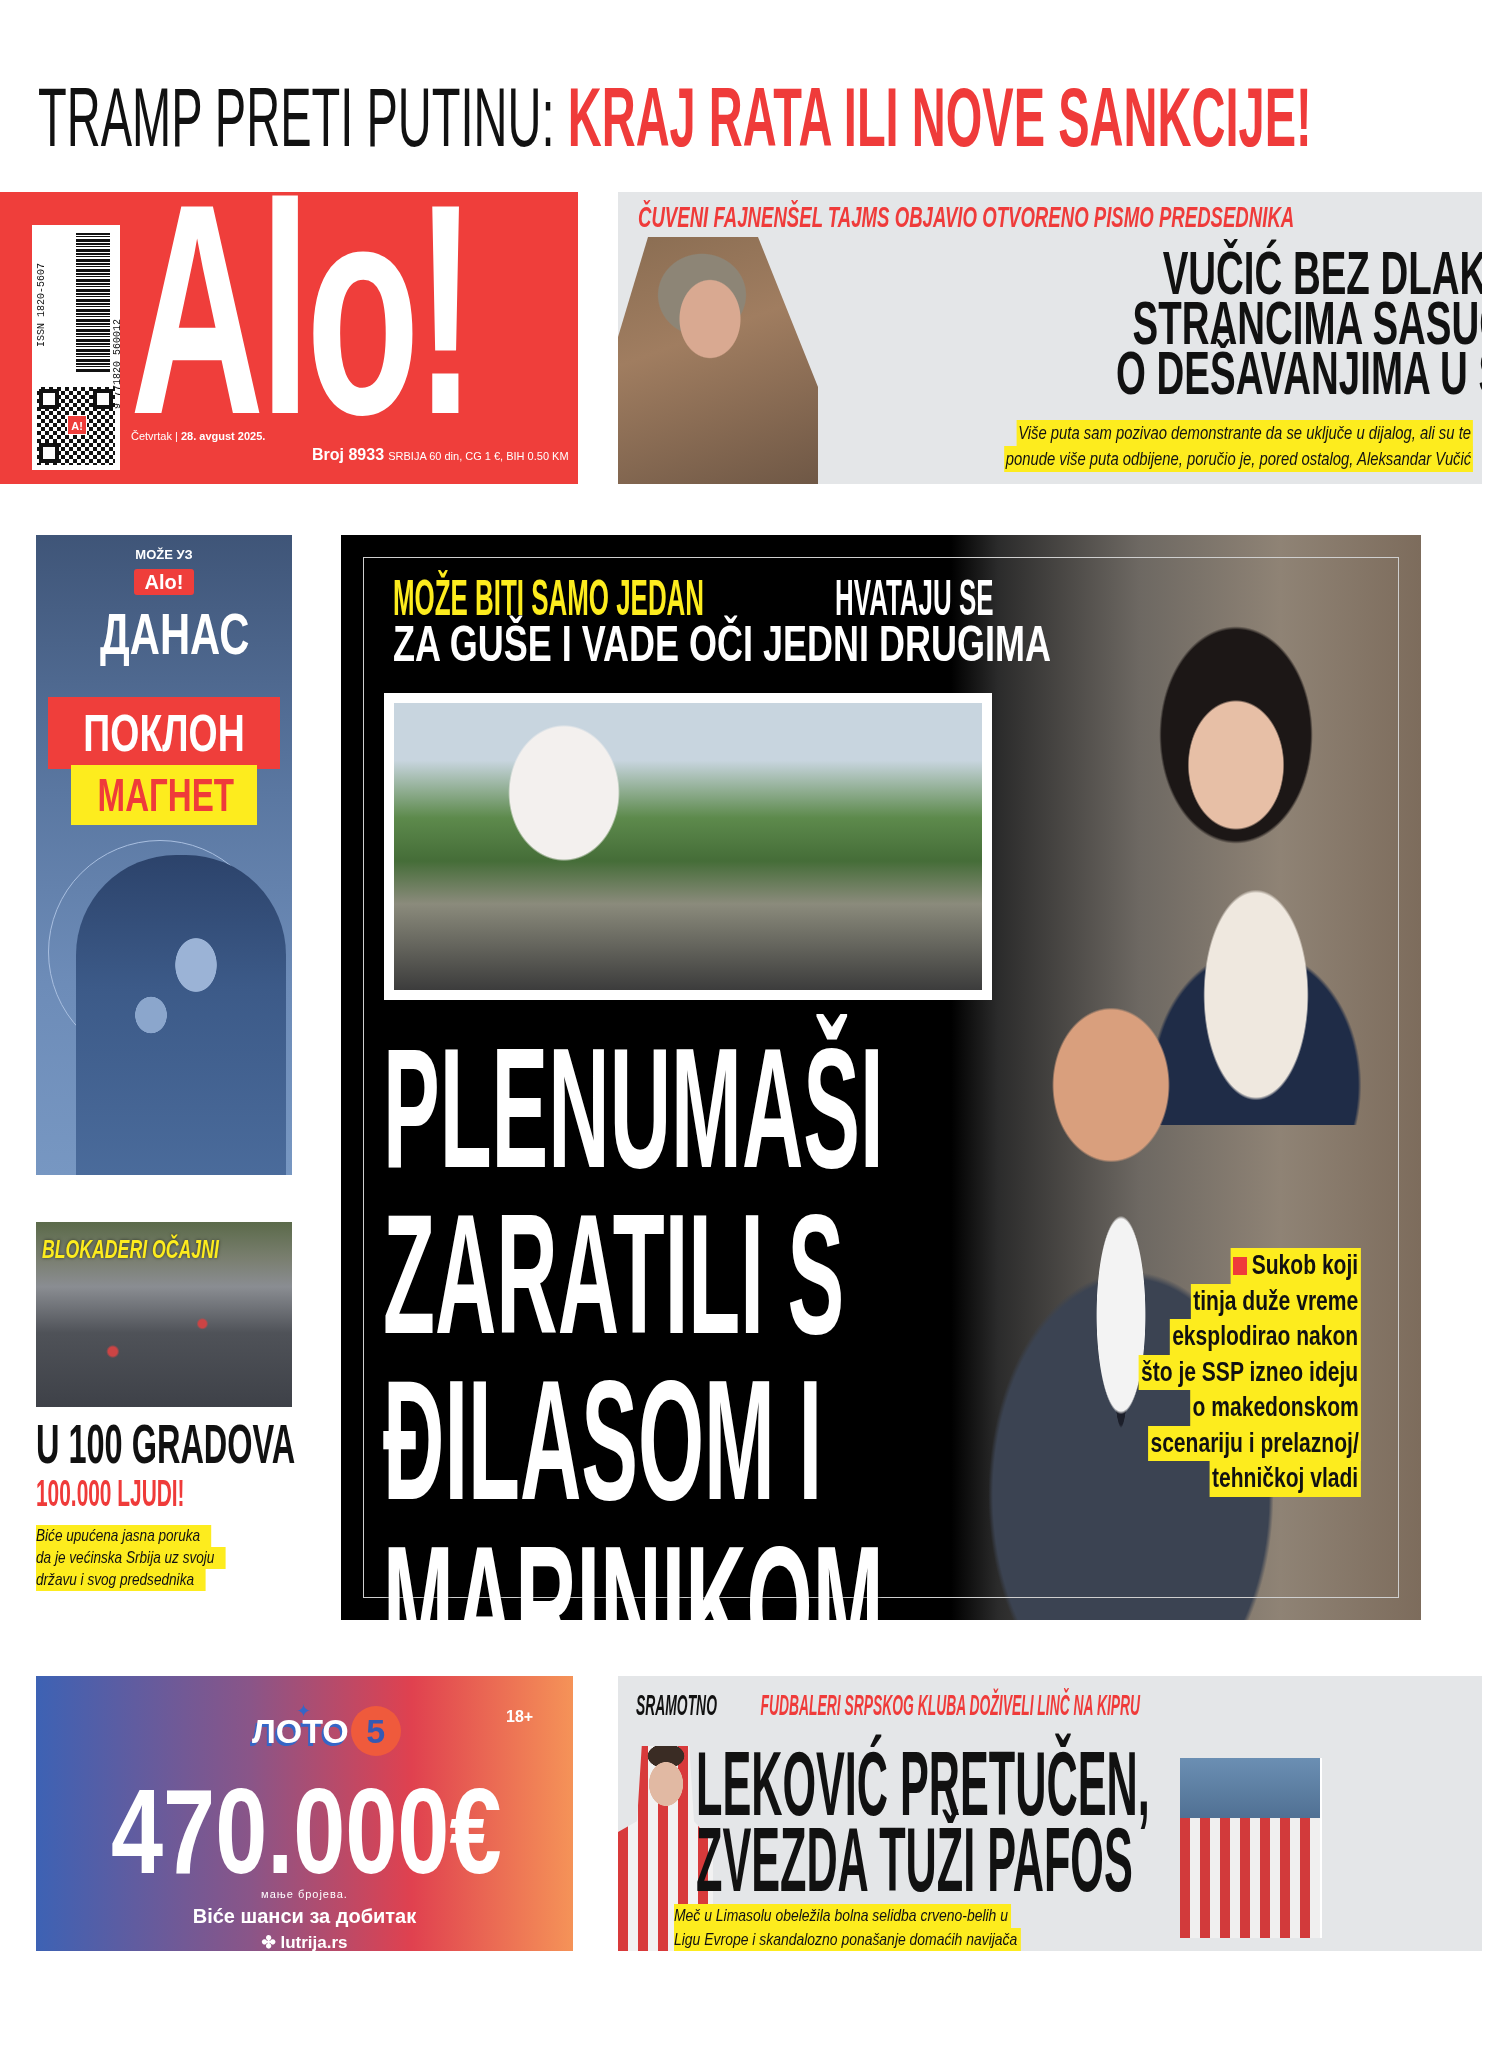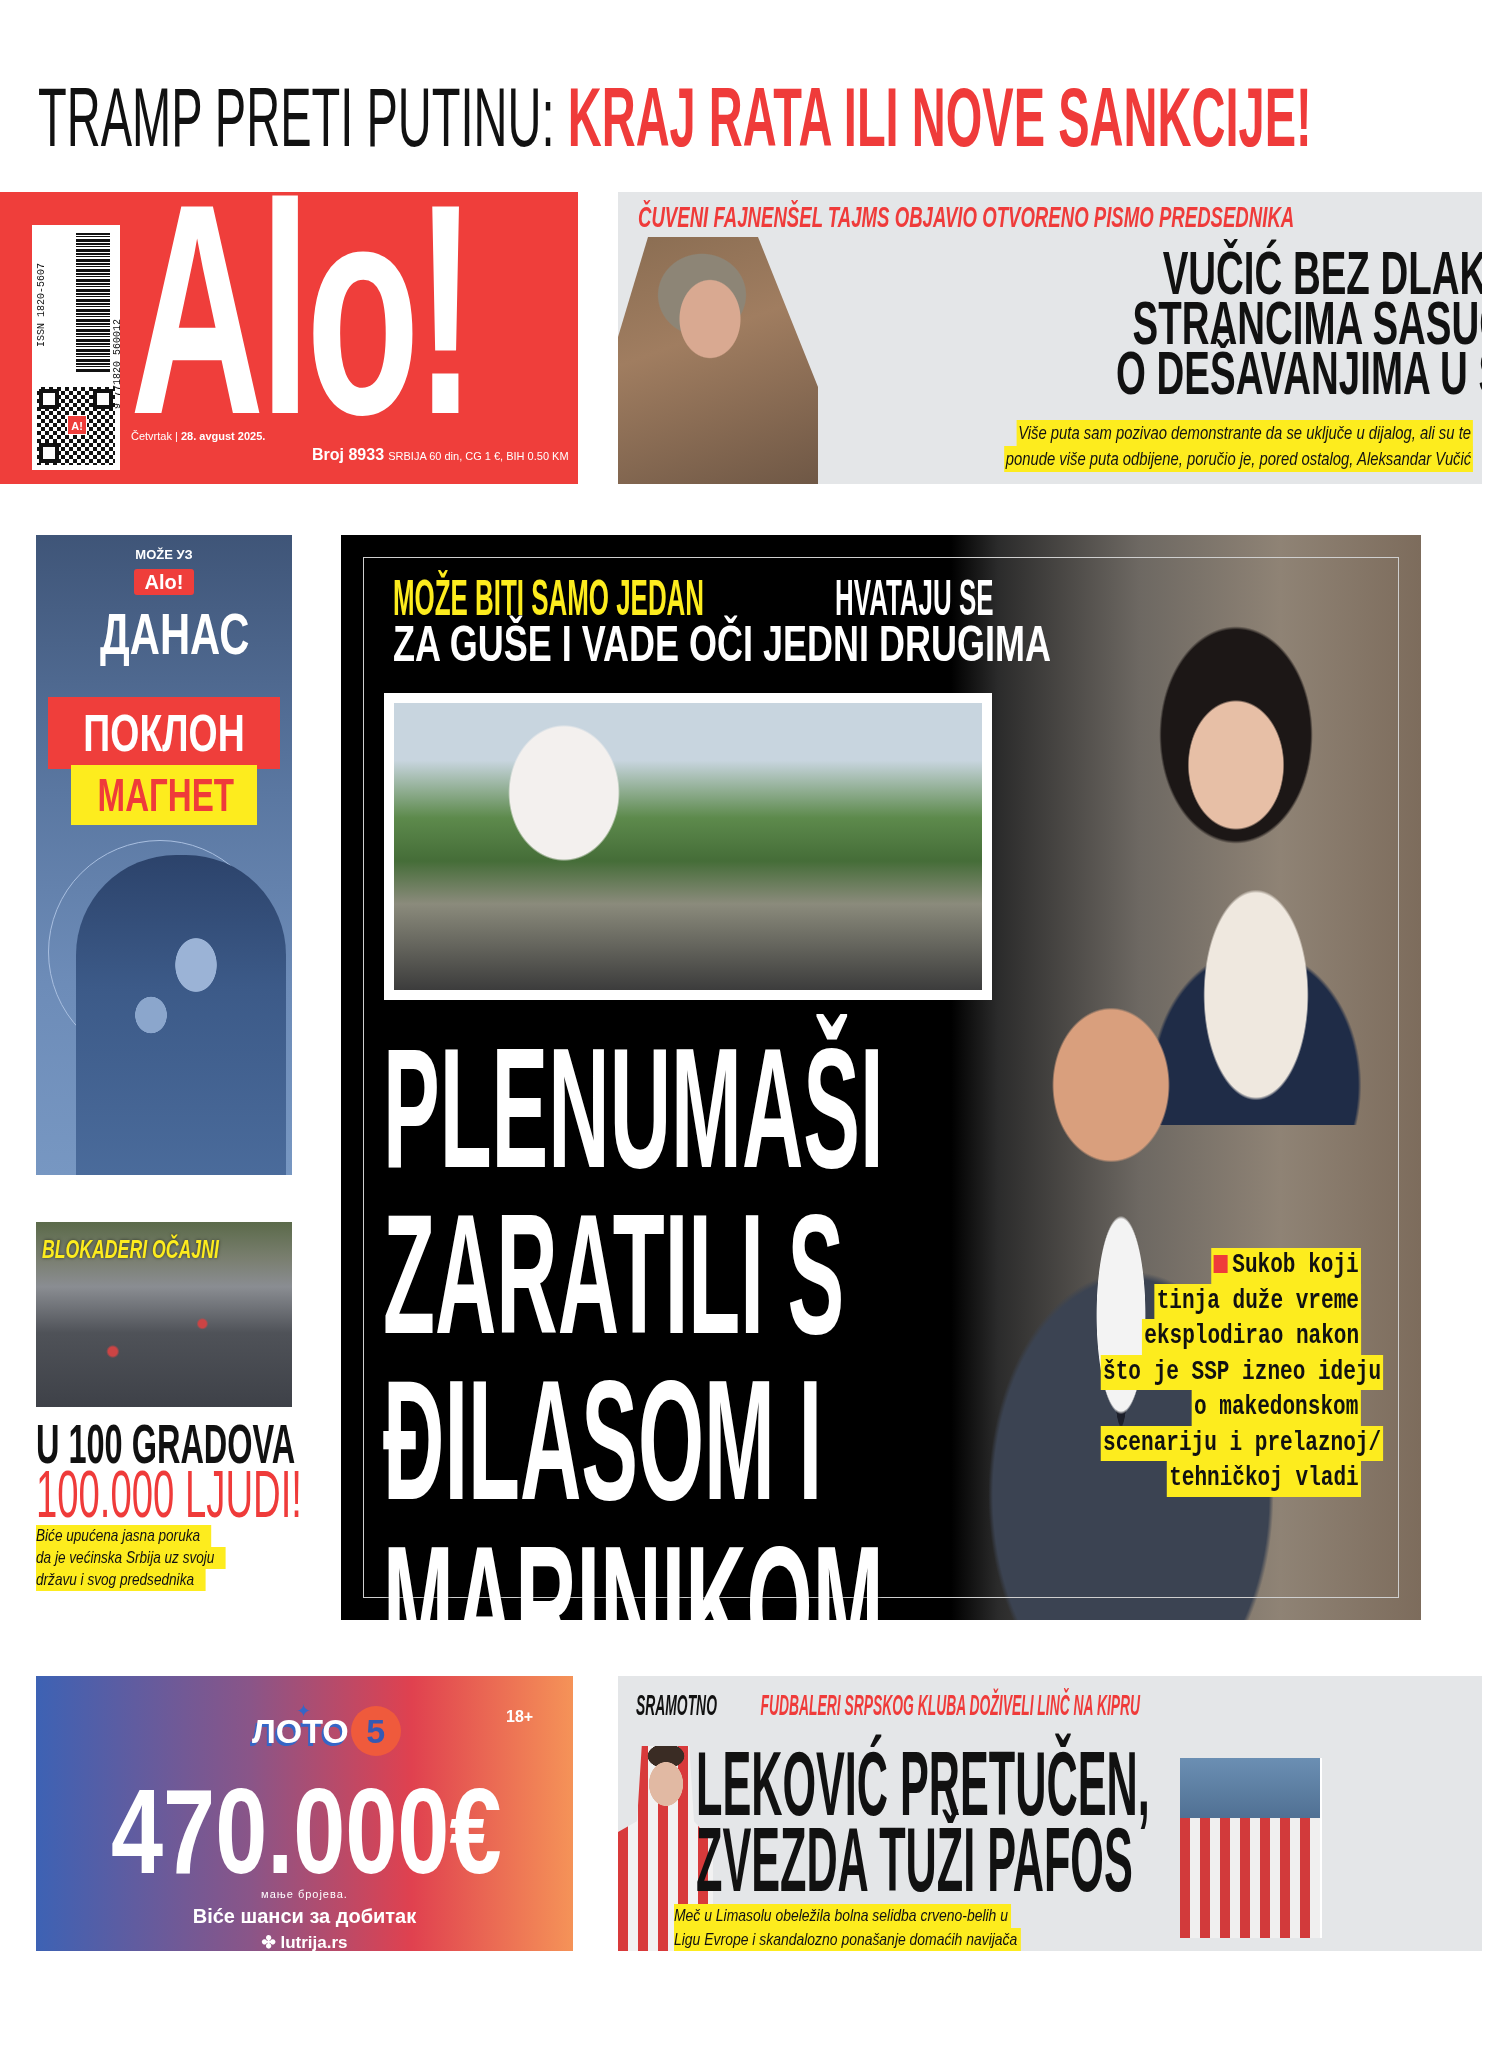--- a/index.html
+++ b/index.html
@@ -76,21 +76,21 @@
 
   
   #story-blok { left: 36px; top: 1222px; width: 256px; height: 390px; }
   #blok-photo { left: 0; top: 0; width: 256px; height: 185px;
     background: radial-gradient(circle at 30% 70%, #c44 0 2%, transparent 3%),
                 radial-gradient(circle at 65% 55%, #c44 0 2%, transparent 3%),
                 linear-gradient(180deg, #5b6a4a 0%, #7a7f70 20%, #8a8d92 35%, #4f5258 60%, #3e4148 100%); }
   #blok-kicker { left: 6px; top: 12px; color: #fdec1e; font-size: 26px; font-weight: 900; font-style: italic; white-space: nowrap; text-shadow: 0 0 4px rgba(0,0,0,.6); }
   #blok-kicker span { display: inline-block; transform-origin: 0 0; transform: scaleX(0.68); }
   #blok-h1 { left: 0; top: 196px; color: #111; font-size: 56px; font-weight: 900; line-height: 52px; white-space: nowrap; }
-  #blok-h2 { left: 0; top: 246px; color: #ef3b3a; font-size: 66px; font-weight: 400; line-height: 52px; white-space: nowrap; }
+  #blok-h2 { left: 0; top: 246px; color: #ef3b3a; font-size: 36px; font-weight: 700; line-height: 52px; white-space: nowrap; }
   #blok-h1 span, #blok-h2 span { display: inline-block; transform-origin: 0 0; transform: scaleX(0.58); }
   #blok-sub { left: 0; top: 303px; width: 256px; font-size: 17px; line-height: 22px; font-style: italic; color: #111; }
   #blok-sub div { white-space: nowrap; }
   #blok-sub span { background: #fdec1e; display: inline-block; transform-origin: 0 0; transform: scaleX(0.8); padding-right: 14px; }
 
   
   #main-feature { left: 341px; top: 535px; width: 1080px; height: 1085px; background: #000; overflow: hidden; }
   #main-bg-right { left: 610px; top: 0; width: 470px; height: 1085px;
     background: linear-gradient(90deg, #000 0%, #2b2b2b 10%, #6d6862 40%, #8f8375 70%, #7d6c5c 100%); }
   #main-frame { left: 22px; top: 22px; width: 1036px; height: 1041px; border: 1px solid #cfcfcf; }
@@ -113,21 +113,21 @@
   #main-man { left: 580px; top: 400px; width: 420px; height: 685px;
     background: radial-gradient(ellipse 95px 125px at 190px 150px, #d99f7d 0 60%, transparent 62%),
                 radial-gradient(ellipse 40px 160px at 200px 380px, #f3f3f3 0 60%, transparent 62%),
                 radial-gradient(ellipse 14px 150px at 200px 400px, #1c1f2a 0 60%, transparent 62%),
                 radial-gradient(ellipse 230px 360px at 210px 560px, #3b4352 0 60%, transparent 62%);
   }
   #main-headline { left: 42px; top: 490px; color: #fff; font-size: 170px; line-height: 166px; font-weight: 900; }
   #main-headline div { white-space: nowrap; }
   #main-headline span { display: inline-block; transform-origin: 0 0; transform: scaleX(0.5); text-shadow: 0 0 6px rgba(0,0,0,.6); }
   #main-summary { left: 680px; top: 713px; width: 340px; text-align: right; font-size: 27px; line-height: 35.5px; font-weight: 700; color: #111; }
-  #main-summary div { white-space: nowrap; font-family: Liberation Mono, monospace; }
+  #main-summary div { white-space: nowrap; }
   #main-summary span.hl { background: #fdec1e; padding: 0 3px; display: inline-block; transform-origin: 100% 0; transform: scaleX(0.78); }
   #summary-square { display: inline-block; width: 18px; height: 18px; background: #ef3b3a; margin-right: 6px; vertical-align: -1px; }
 
   
   #lotto-ad { left: 36px; top: 1676px; width: 537px; height: 275px; overflow: hidden;
     background: linear-gradient(90deg, #3d62b4 0%, #8a5588 40%, #e0414f 70%, #f59358 100%); }
   #lotto-logo { left: 180px; top: 30px; font-size: 34px; font-weight: 900; color: #fff; text-shadow: -2px 3px 0 #3566c7; white-space: nowrap; margin-left: 36px; }
   #lotto-logo .five { display: inline-block; width: 50px; height: 50px; border-radius: 50%; background: #ef5a3c; color: #3559b3; text-align: center; line-height: 50px; text-shadow: none; margin-left: 2px; }
   #lotto-18 { left: 470px; top: 32px; color: #fff; font-size: 16px; font-weight: 700; }
   #lotto-amount { left: 20px; top: 100px; width: 500px; text-align: center; color: #fff; font-size: 120px; font-weight: 900; line-height: 110px; white-space: nowrap; }

